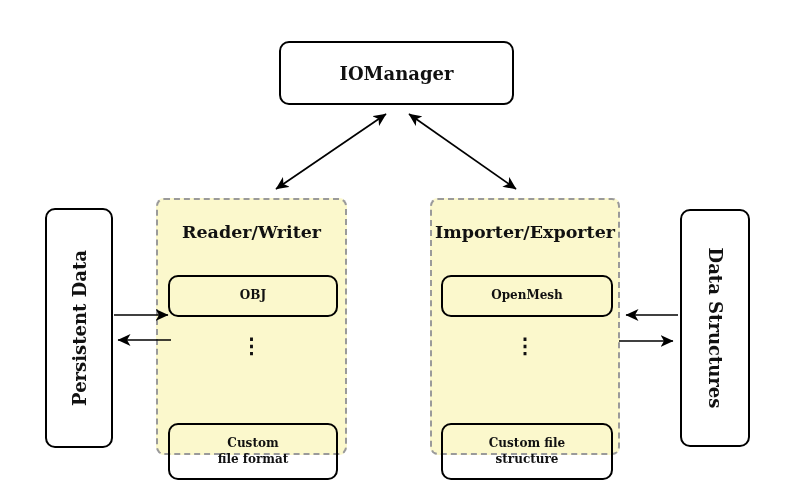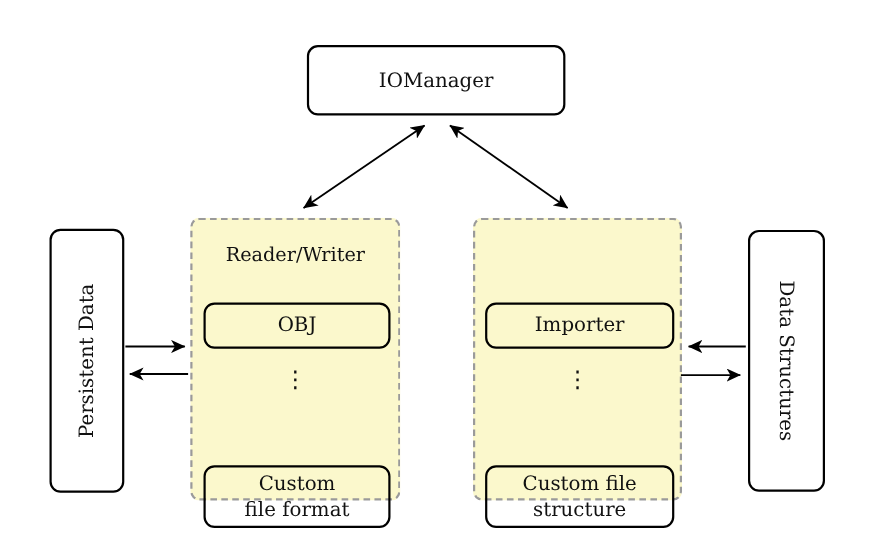--- a/index.html
+++ b/index.html
@@ -4,20 +4,21 @@
 <style>
   html, body { margin: 0; padding: 0; background: #ffffff; }
   .canvas {
     position: relative;
     width: 800px;
     height: 489px;
     background: #ffffff;
     font-family: "DejaVu Serif", "Liberation Serif", serif;
     color: #111111;
     overflow: hidden;
+    font-weight: bold;
   }
   
   .node {
     position: absolute;
     box-sizing: border-box;
     border: 2.5px solid #000000;
     border-radius: 10px;
     background: #ffffff;
     display: flex;
     align-items: center;
@@ -37,39 +38,39 @@
   .vlabel.cw { transform: translate(-50%, -50%) rotate(90deg); }
 
   
   .group {
     position: absolute;
     box-sizing: border-box;
     background: #FBF8CC;
     border: 2px dashed #9a9a9a;
     border-radius: 8px;
   }
-  #group-rw { left: 173px; top: 198px; width: 191px; height: 257px; }
+  #group-rw { left: 156px; top: 198px; width: 191px; height: 257px; }
   #group-ie { left: 430px; top: 198px; width: 190px; height: 257px; }
   .group-title {
     position: absolute;
     top: 22px; left: 0; right: 0;
     text-align: center;
     font-size: 17.5px;
   }
   .inner {
     position: absolute;
     box-sizing: border-box;
     border: 2.5px solid #000000;
     border-radius: 10px;
     background: transparent;
     display: flex;
     align-items: center;
     justify-content: center;
     text-align: center;
-    font-size: 18px;
+    font-size: 12px;
     line-height: 1.3;
     white-space: pre-line;
   }
   .inner.top    { top: 75px;  height: 42px; }
   .inner.bottom { top: 179px; height: 57px; margin-top: 44px; }
   #group-rw .inner { left: 10px; width: 170px; }
   #group-ie .inner { left: 9px;  width: 172px; }
   .dots {
     position: absolute;
     top: 135px; left: 0; right: 0;
@@ -109,22 +110,23 @@
       <span>OBJ</span>
     </div>
     <div class="dots">⋮</div>
     <div class="inner bottom">
       <span>Custom
 file format</span>
     </div>
   </div>
 
   <div class="group" id="group-ie">
+    <div class="group-title">Importer/Exporter</div>
     <div class="inner top">
-      <span>Importer</span>
+      <span>OpenMesh</span>
     </div>
     <div class="dots">⋮</div>
     <div class="inner bottom">
       <span>Custom file
 structure</span>
     </div>
   </div>
 
   <svg class="arrows" width="800" height="489" viewBox="0 0 800 489">
     <defs>

